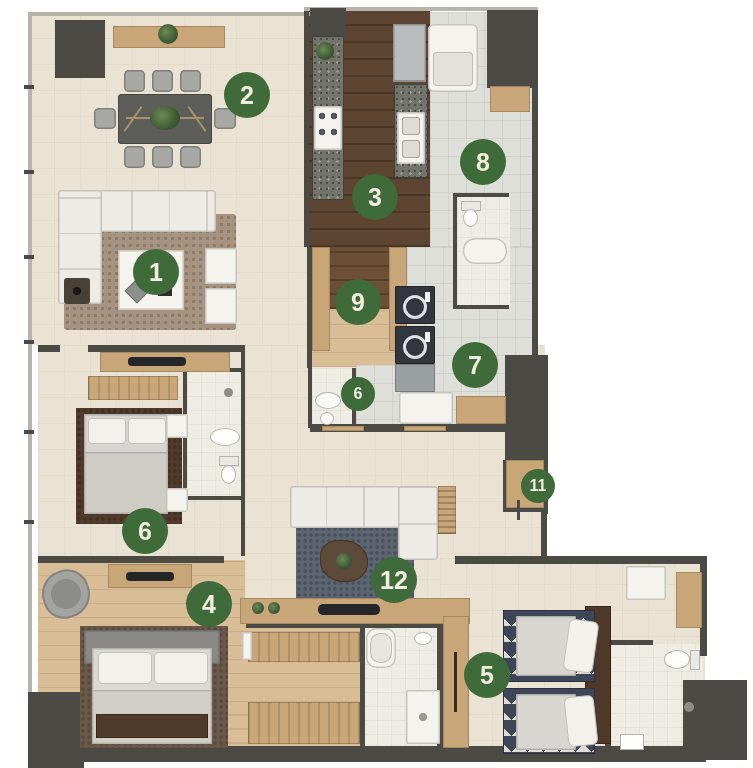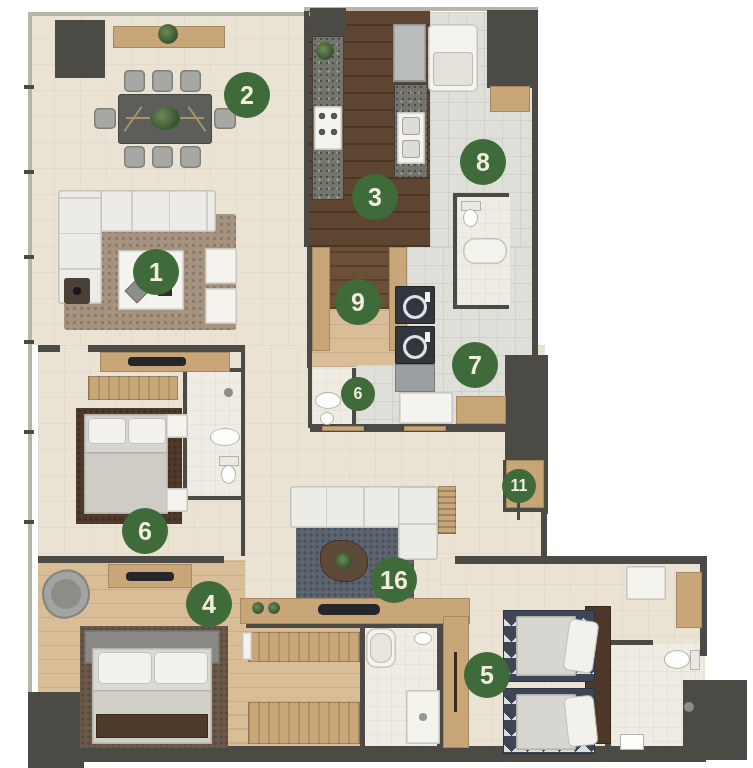--- a/index.html
+++ b/index.html
@@ -281,16 +281,16 @@
   <div class="marker" style="left: 156px; top: 272px;">1</div>
   <div class="marker" style="left: 247px; top: 95px;">2</div>
   <div class="marker" style="left: 375px; top: 197px;">3</div>
   <div class="marker" style="left: 209px; top: 604px;">4</div>
   <div class="marker" style="left: 487px; top: 675px;">5</div>
   <div class="marker" style="left: 145px; top: 531px;">6</div>
   <div class="marker" style="left: 475px; top: 365px;">7</div>
   <div class="marker" style="left: 483px; top: 162px;">8</div>
   <div class="marker" style="left: 358px; top: 302px;">9</div>
   <div class="marker small" style="left: 358px; top: 394px;">6</div>
-  <div class="marker small" style="left: 519px; top: 486px;">11</div>
-  <div class="marker" style="left: 394px; top: 580px;">16</div>
+  <div class="marker small" style="left: 538px; top: 486px;">11</div>
+  <div class="marker" style="left: 394px; top: 580px;">12</div>
 
 </div>
 
 </body></html>

